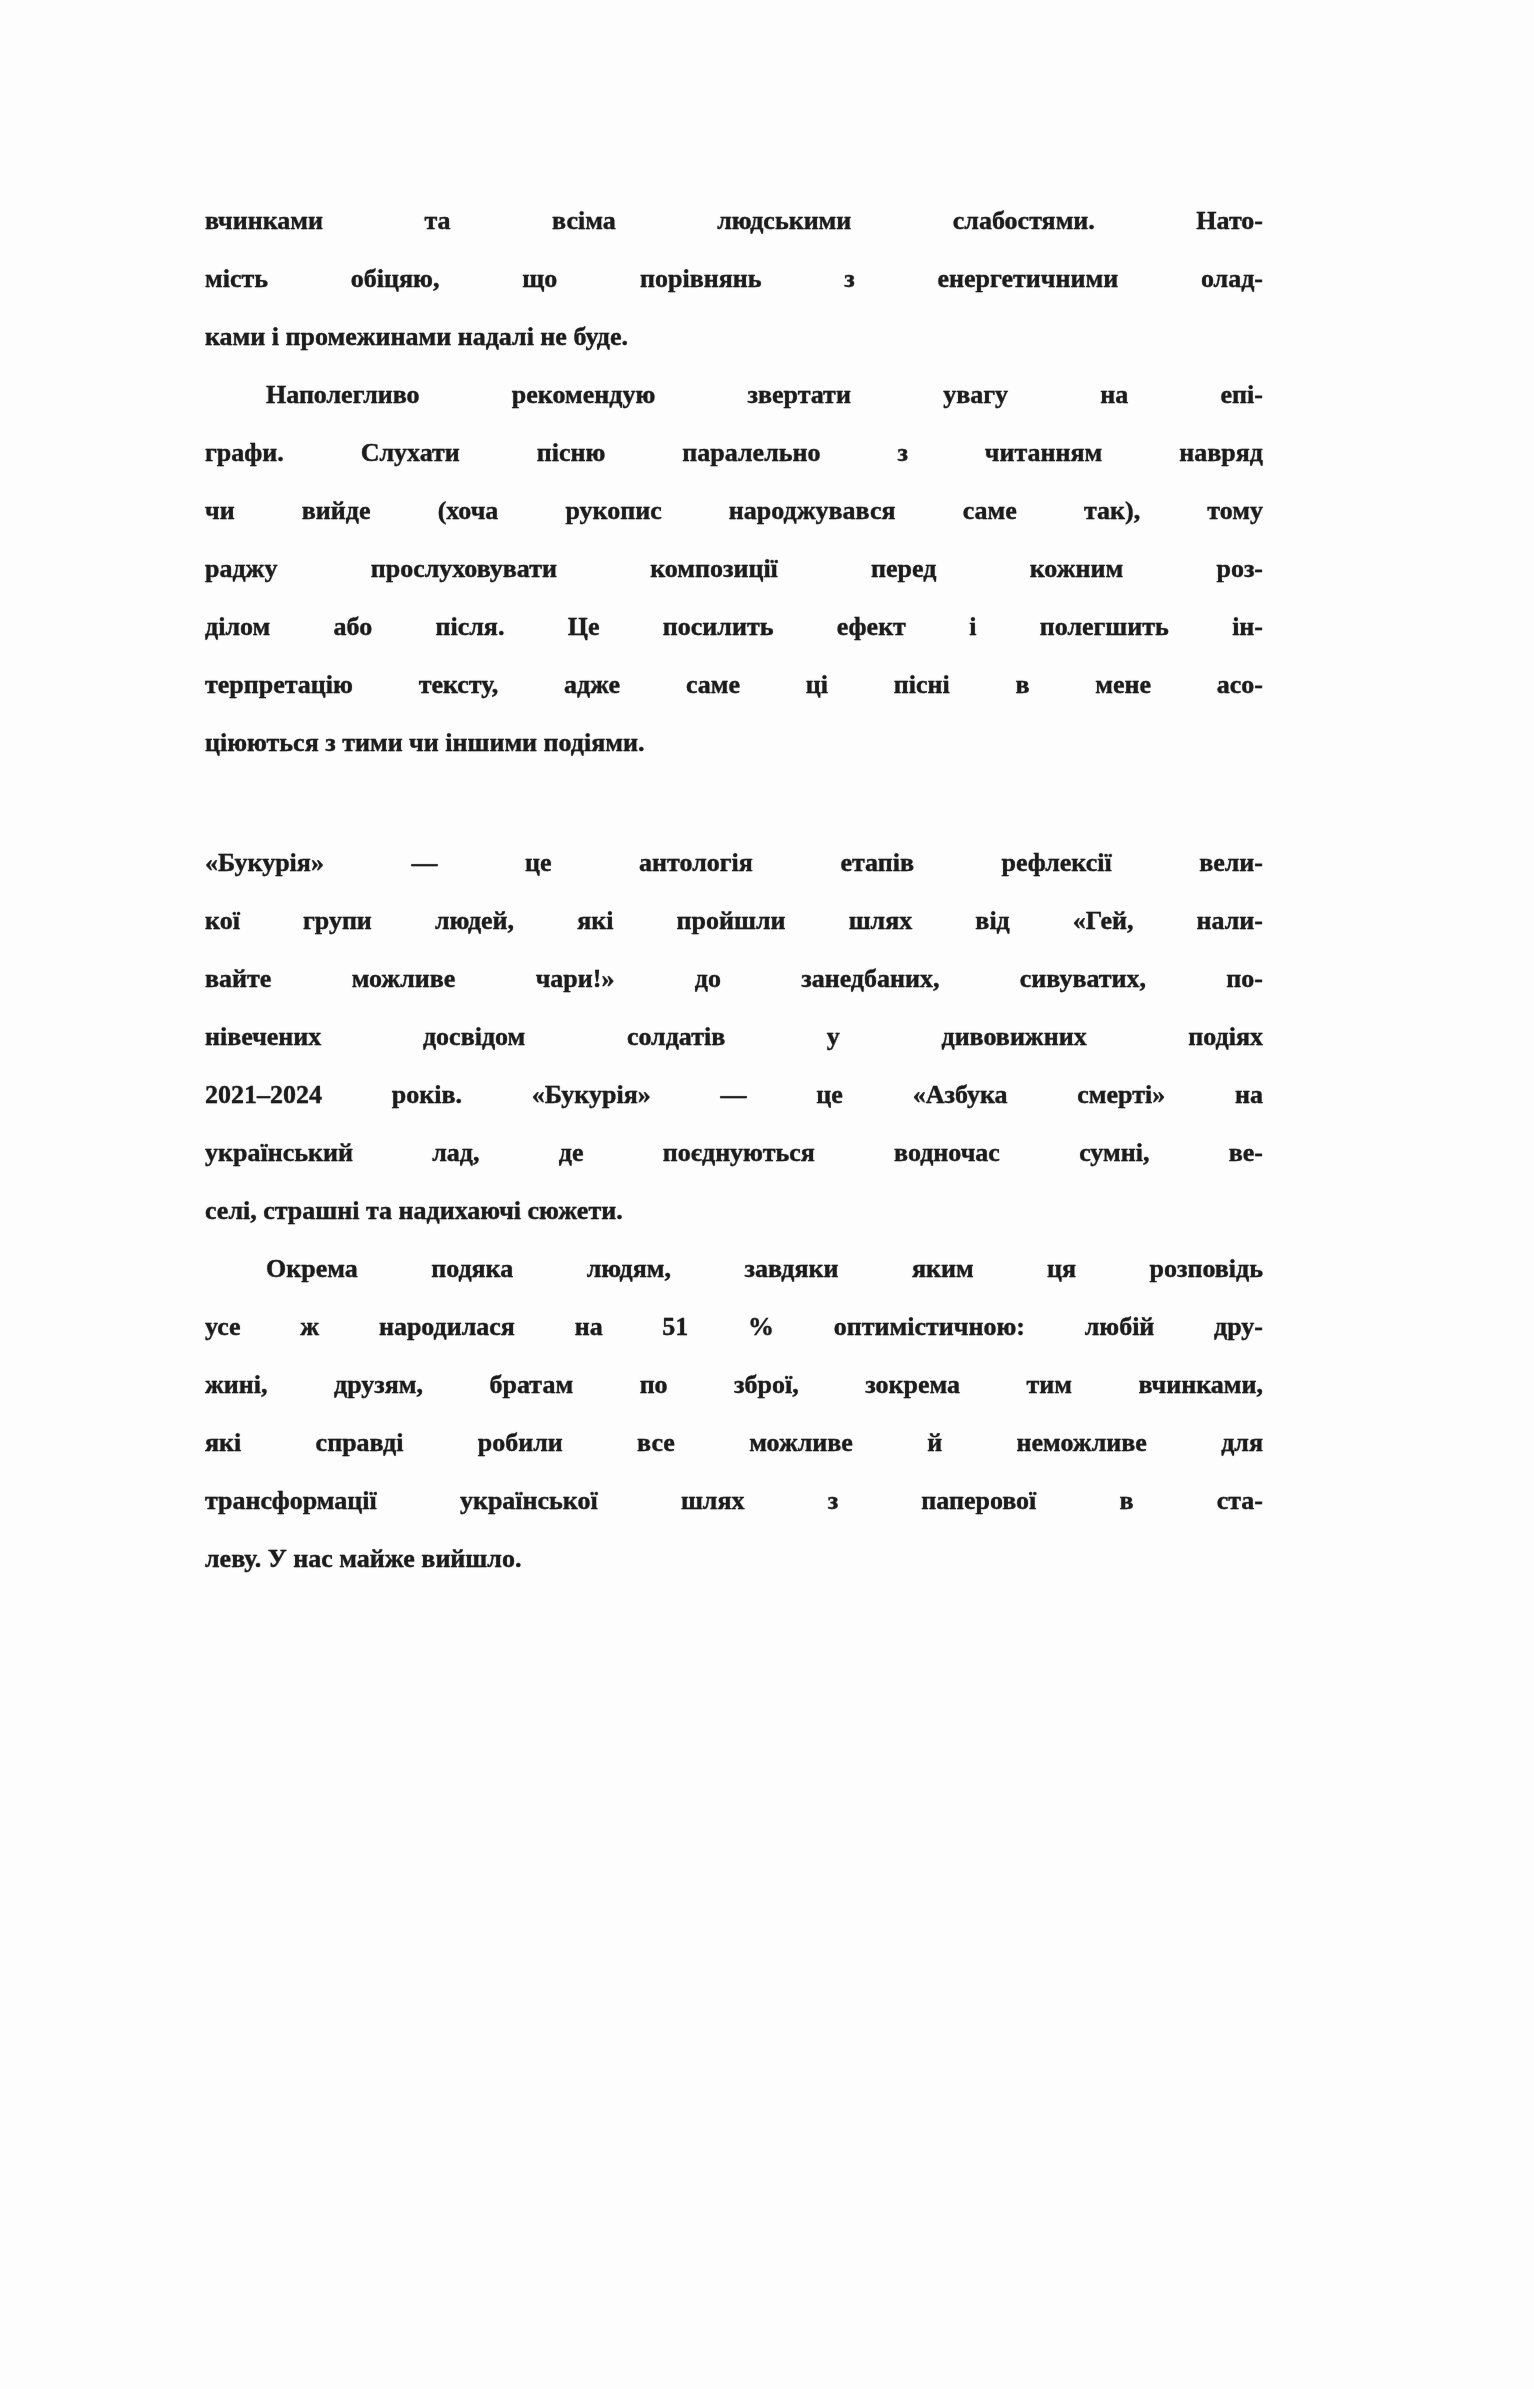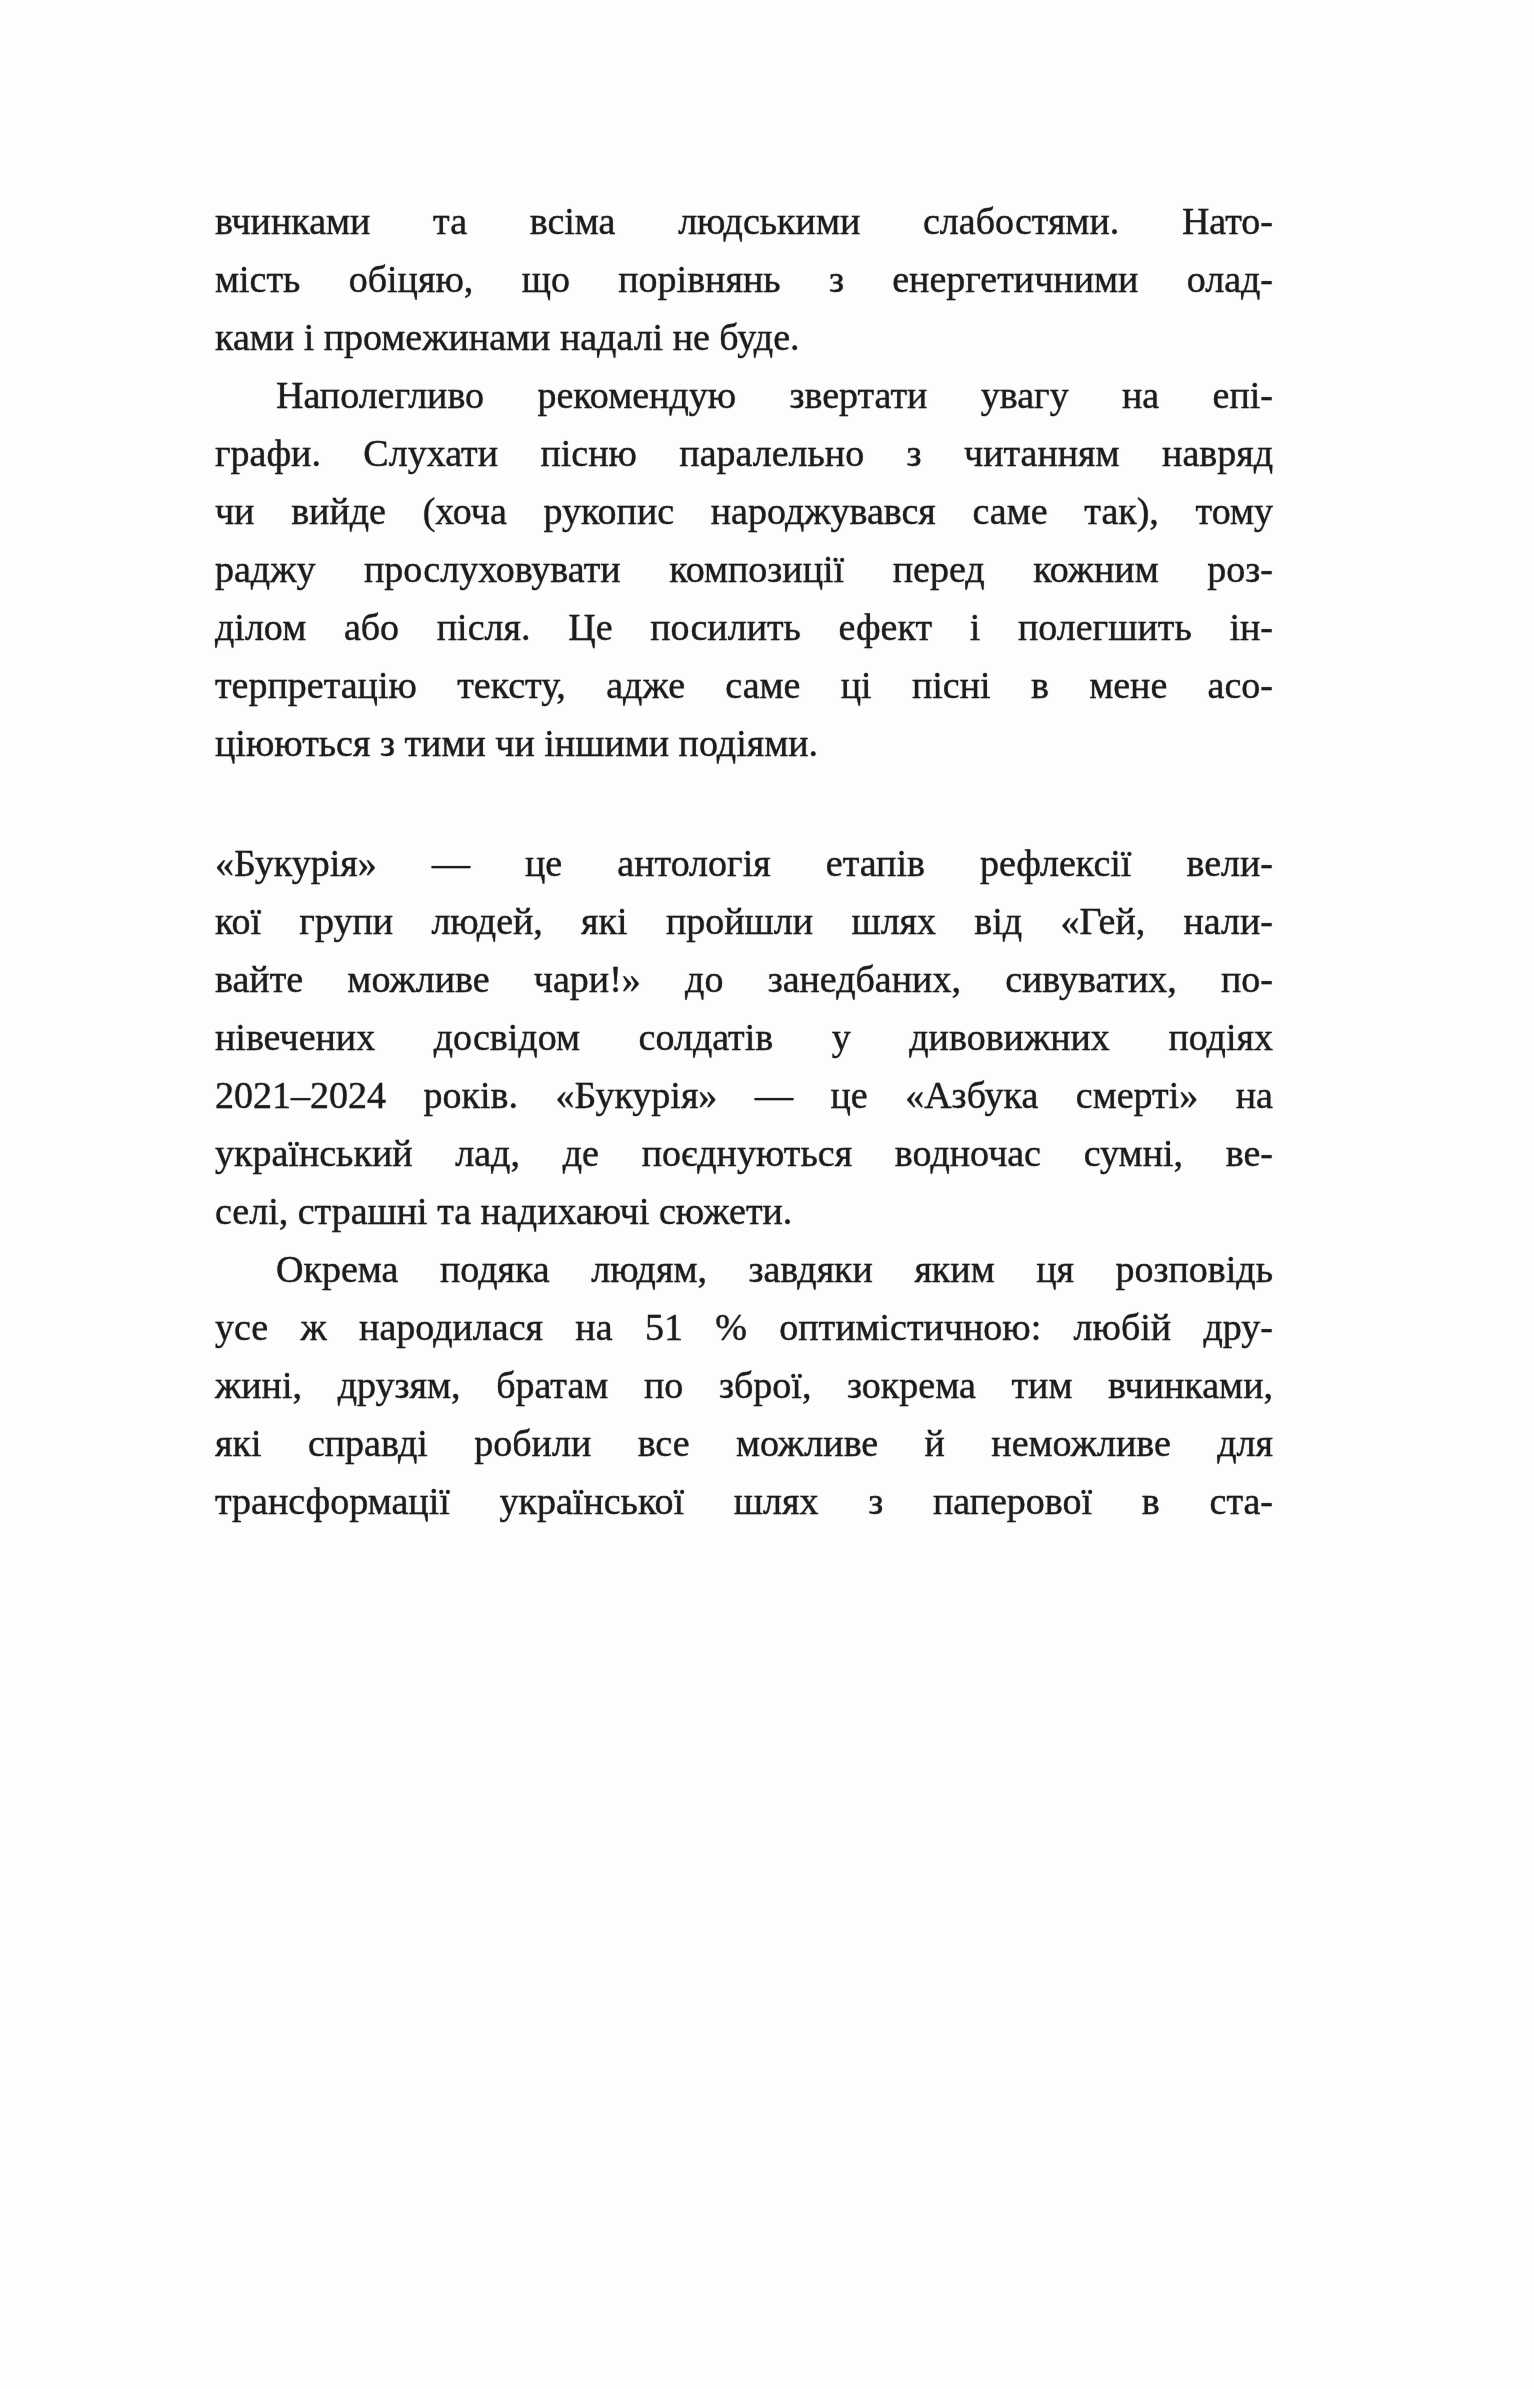--- a/index.html
+++ b/index.html
@@ -14,27 +14,27 @@
     overflow: hidden;
     font-family: "Liberation Serif", "DejaVu Serif", serif;
   }
   .page {
     position: absolute;
     inset: 0;
     background: #fdfdfd;
   }
   .textblock {
     position: absolute;
-    left: 215px;
+    left: 205px;
     top: 192px;
     width: 1058px;
     color: #1c1c1c;
-    font-size: 38px;
+    font-size: 26px;
     line-height: 58px;
-    font-weight: 400;
+    font-weight: 700;
     
     text-shadow: 0 0 1.2px rgba(25, 25, 25, 0.5);
     -webkit-text-stroke: 0.3px #222;
   }
   .para {
     margin: 0;
     padding: 0;
   }
   .para.gap-before {
     margin-top: 62px;
@@ -82,17 +82,18 @@
       <span class="line" style="display:block">український лад, де поєднуються водночас сумні, ве-</span>
       <span class="line last" style="display:block">селі, страшні та надихаючі сюжети.</span>
     </p>
 
     <p class="para">
       <span class="line indent" style="display:block">Окрема подяка людям, завдяки яким ця розповідь</span>
       <span class="line" style="display:block">усе ж народилася на 51 % оптимістичною: любій дру-</span>
       <span class="line" style="display:block">жині, друзям, братам по зброї, зокрема тим вчинками,</span>
       <span class="line" style="display:block">які справді робили все можливе й неможливе для</span>
       <span class="line" style="display:block">трансформації української шлях з паперової в ста-</span>
+      <span class="line last" style="display:block">леву. У нас майже вийшло.</span>
     </p>
 
   </main>
 </div>
 
 
 </body></html>

